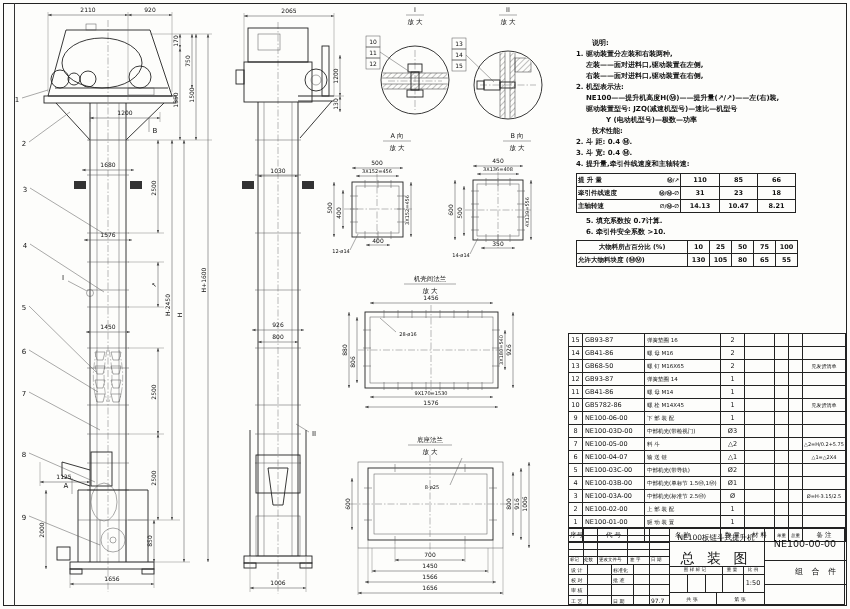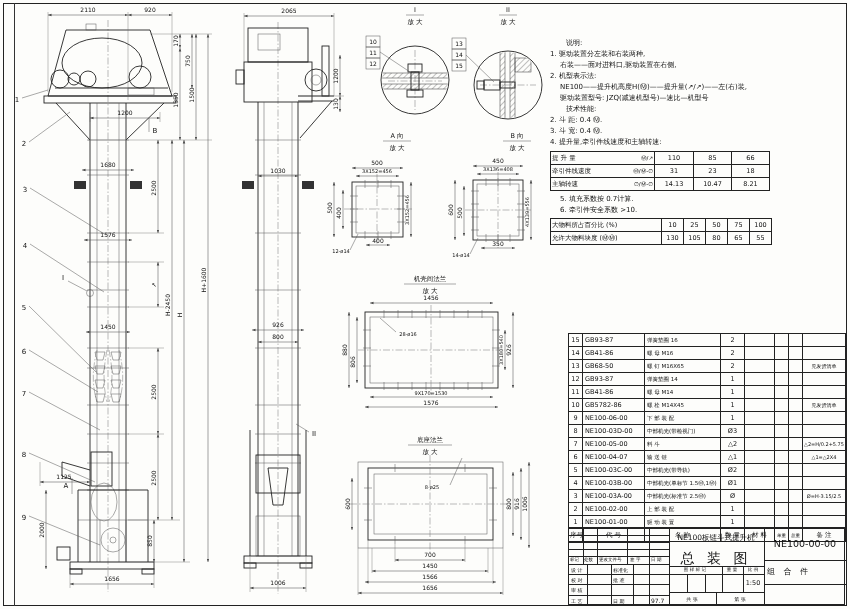--- a/index.html
+++ b/index.html
@@ -13,21 +13,21 @@
   .tn{stroke:#555;stroke-width:0.5;fill:none;}
   .cl{stroke:#777;stroke-width:0.5;fill:none;stroke-dasharray:7 2 1.5 2;}
   .dim{stroke:#444;stroke-width:0.5;fill:none;marker-start:url(#a);marker-end:url(#a);}
   .ext{stroke:#666;stroke-width:0.4;fill:none;}
   .dt{text-anchor:middle;font-size:6px;}
   .ds{text-anchor:middle;font-size:5px;}
   .ct{text-anchor:middle;font-size:7px;}
   .vt{text-anchor:middle;font-size:6.5px;}
   .solid{fill:#333;stroke:none;}
   
-  .rpanel{position:absolute;left:544px;top:38px;width:272px;font-size:7px;line-height:11px;}
+  .rpanel{position:absolute;left:570px;top:38px;width:272px;font-size:7px;line-height:11px;font-weight:bold;}
   .p0{padding-left:22px;} .p1{padding-left:6px;} .p2{padding-left:16px;} .p3{padding-left:36px;}
   table.t{border-collapse:collapse;table-layout:fixed;}
   table.t td{border:1px solid #222;padding:0 1px;overflow:hidden;white-space:nowrap;
              text-align:center;font-size:6.5px;height:12px;}
   .perf{width:219px;margin:3px 0 3px 6px;}
   .perf td.lb{text-align:left;}
   .perf .u{float:right;font-size:5.5px;}
   .lump{width:221px;margin:2px 0 0 6px;}
   .bom{position:absolute;left:568px;top:333px;width:277px;}
   .bom td{font-size:6px;height:11px;}
@@ -370,24 +370,26 @@
       <line class="dim" x1="365" y1="582" x2="496" y2="582"></line>
       <text class="dt" x="430" y="579">1566</text>
       <line class="dim" x1="358" y1="593" x2="503" y2="593"></line>
       <text class="dt" x="430" y="590">1656</text>
     </g>
   </svg>
 
   <div class="rpanel">
     <div class="p0">说明:</div>
     <div class="p1">1. 驱动装置分左装和右装两种,</div>
+    <div class="p2">左装——面对进料口,驱动装置在左侧,</div>
     <div class="p2">右装——面对进料口,驱动装置在右侧,</div>
     <div class="p1">2. 机型表示法:</div>
     <div class="p2">NE100——提升机高度H(Ⓜ)——提升量(↗/↗)——左(右)装,</div>
     <div class="p2">驱动装置型号: JZQ(减速机型号)—速比—机型号</div>
+    <div class="p3">Y (电动机型号)—极数—功率</div>
     <div class="p0">技术性能:</div>
     <div class="p1">2. 斗  距: 0.4 Ⓜ.</div>
     <div class="p1">3. 斗  宽: 0.4 Ⓜ.</div>
     <div class="p1">4. 提升量,牵引件线速度和主轴转速:</div>
 
     <table class="t perf">
       <colgroup>
           <col style="width:104px">
           <col style="width:39px">
           <col style="width:38px">
@@ -422,21 +424,21 @@
       <colgroup>
           <col style="width:111px">
           <col style="width:22px">
           <col style="width:22px">
           <col style="width:22px">
           <col style="width:22px">
           <col style="width:22px">
         </colgroup>
       <tbody>
           <tr>
-        <td style="text-align:left">大物料所占百分比 (%)</td>
+        <td style="text-align:center">大物料所占百分比 (%)</td>
         <td>10</td>
             <td>25</td>
             <td>50</td>
         <td>75</td>
             <td>100</td>
       </tr>
       <tr>
         <td style="text-align:left">允许大物料块度 (ⓂⓂ)</td>
         <td>130</td>
             <td>105</td>
@@ -671,15 +673,15 @@
     <div class="tx cx" style="left:147px;top:5px;font-size:7.5px;">NE100板链斗式提升机</div>
     <div class="tx cx" style="left:147px;top:22px;font-size:14px;letter-spacing:4px;">总  装  图</div>
     <div class="tx cx" style="left:126px;top:39px;font-size:4.5px;">图 样 标 记</div>
     <div class="tx cx" style="left:163px;top:39px;font-size:4.5px;">重 量</div>
     <div class="tx cx" style="left:184px;top:39px;font-size:4.5px;">比 例</div>
     <div class="tx cx" style="left:184px;top:51px;font-size:6.5px;">1:50</div>
     <div class="tx cx" style="left:123px;top:68px;">共  张</div>
     <div class="tx cx" style="left:171px;top:68px;">第  张</div>
 
     <div class="tx cx" style="left:236px;top:10px;font-size:9.5px;">NE100-00-00</div>
-    <div class="tx cx" style="left:220px;top:38px;font-size:8px;letter-spacing:3px;text-align:center;">组 合 件</div>
+    <div class="tx cx" style="left:248px;top:38px;font-size:8px;letter-spacing:3px;text-align:center;">组 合 件</div>
   </div>
 </div>
 
 </body></html>

